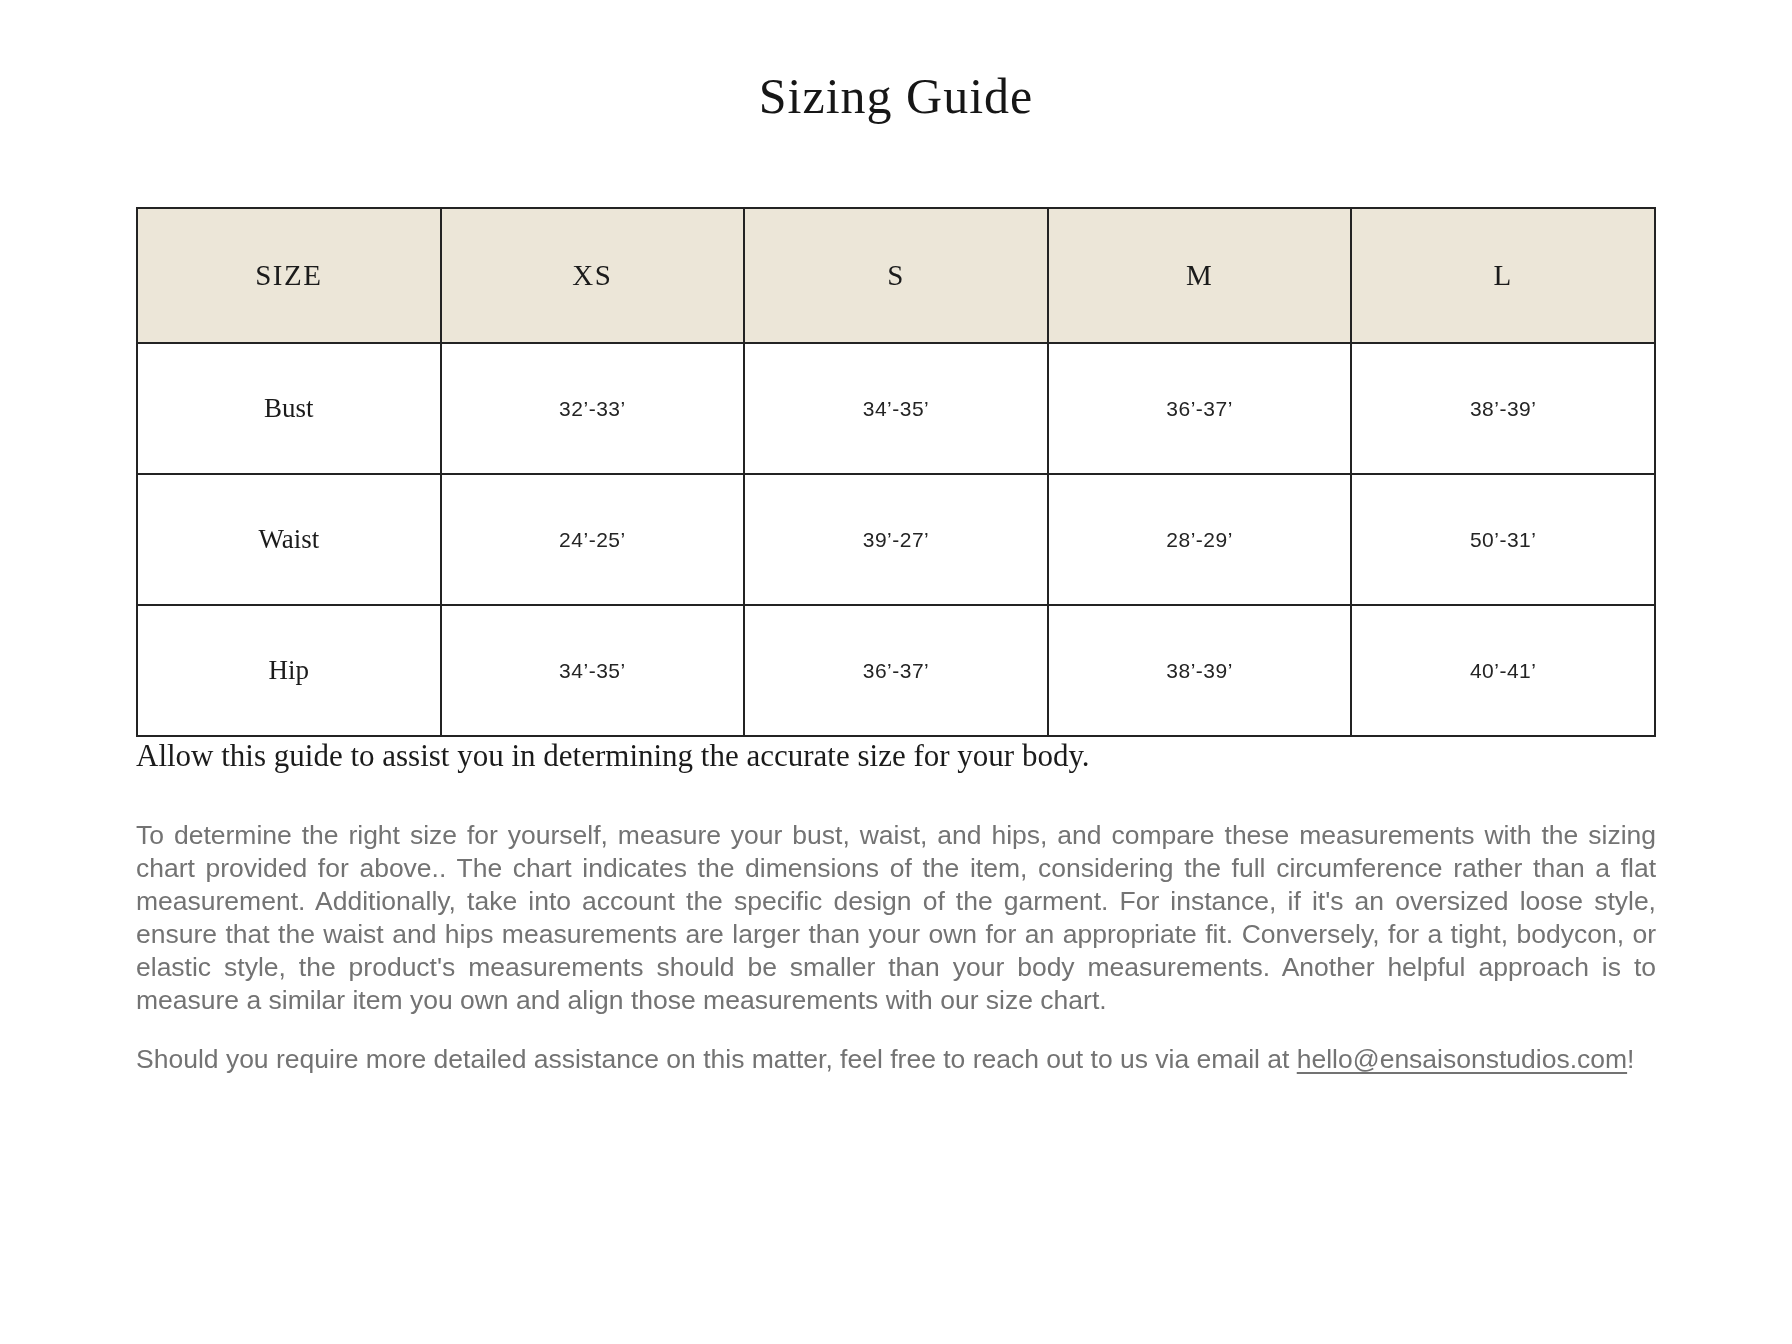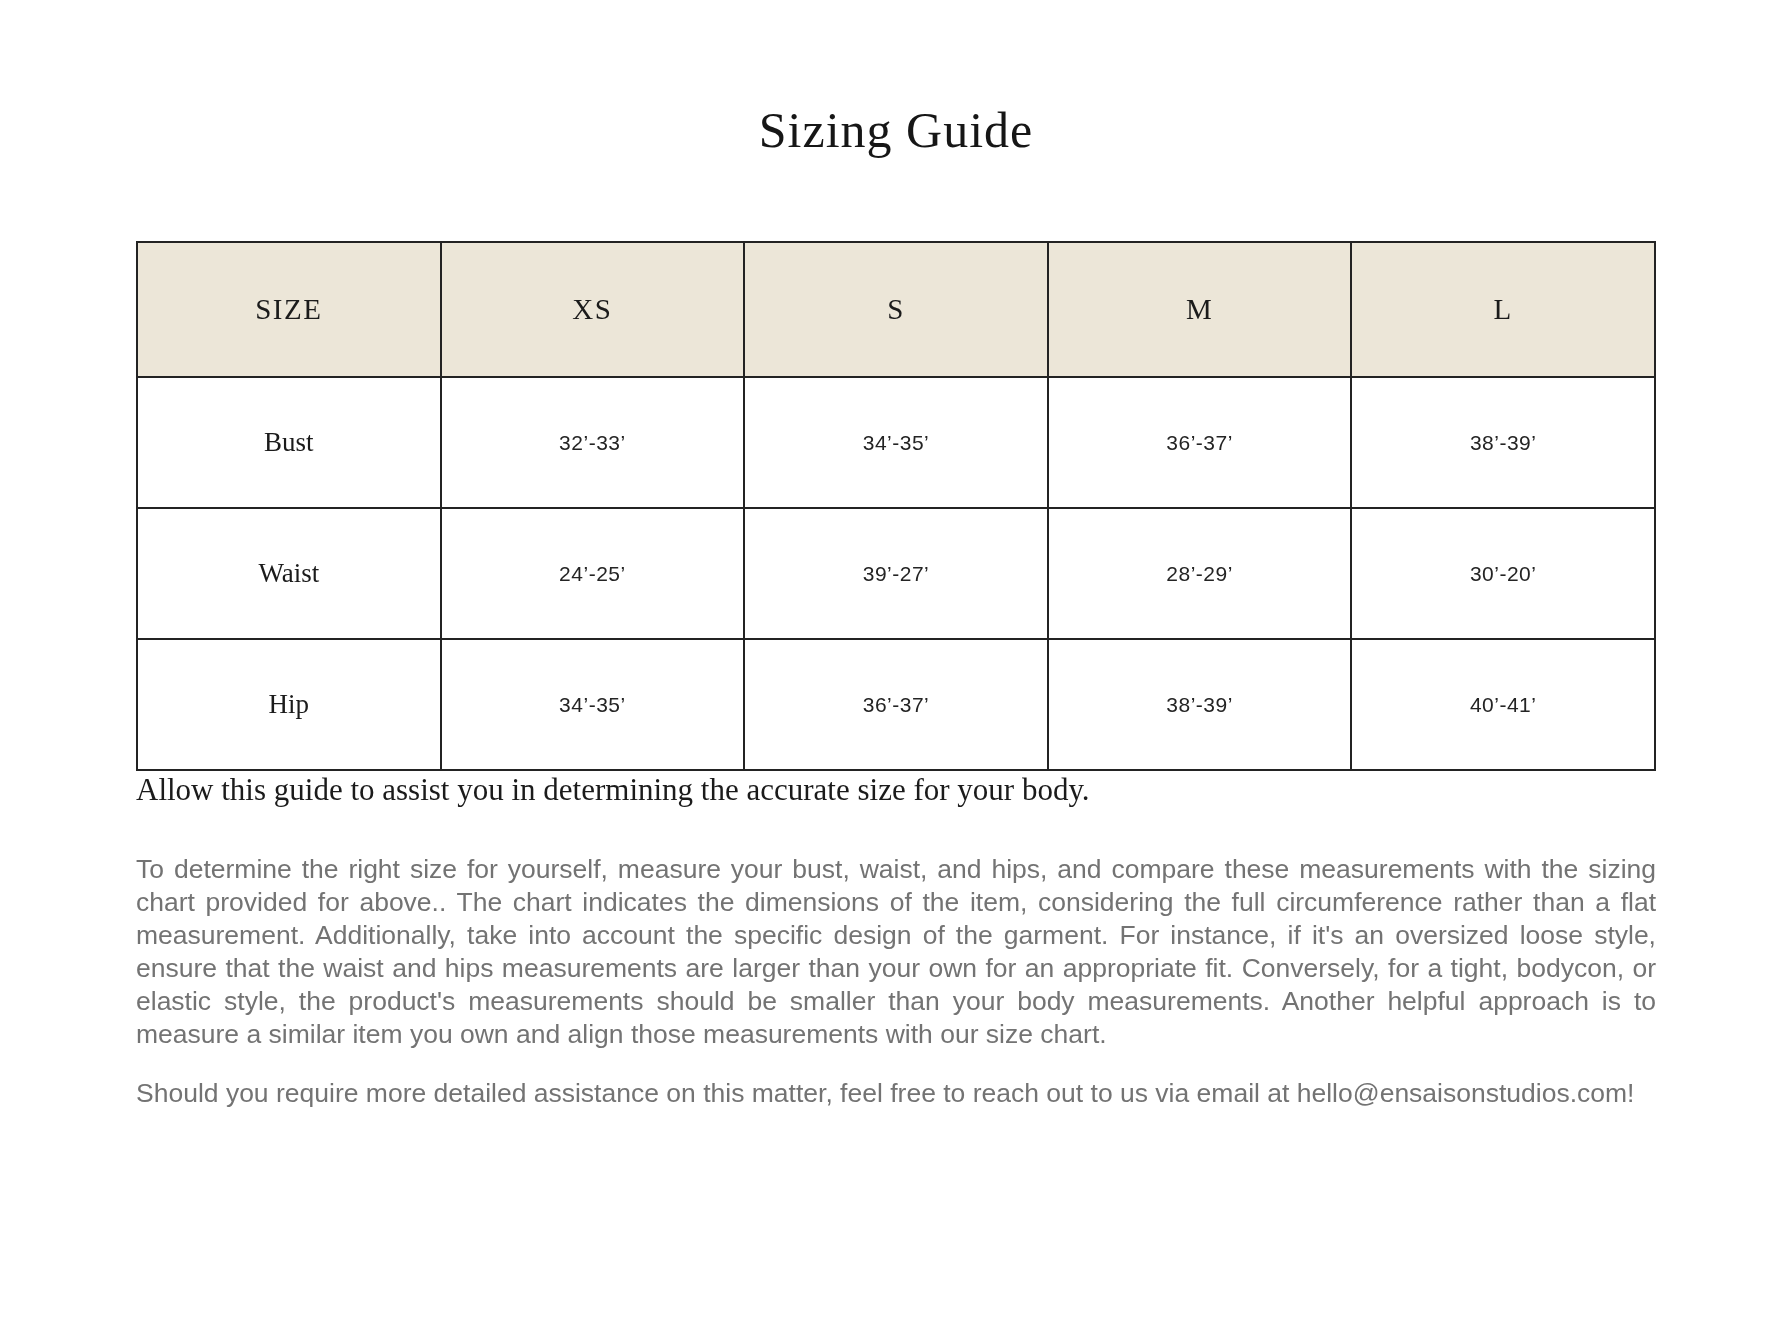--- a/index.html
+++ b/index.html
@@ -5,21 +5,21 @@
   * { margin: 0; padding: 0; box-sizing: border-box; }
   html, body {
     width: 1792px; height: 1344px;
     background: #ffffff;
     font-family: "Liberation Sans", sans-serif;
     color: #1e1e1e;
     overflow: hidden;
   }
   .page { width: 1520px; margin: 0 auto; }
   .title {
-    padding-top: 104px;
+    padding-top: 70px;
     text-align: center;
     font-family: "Liberation Serif", "DejaVu Serif", serif;
     font-weight: 400;
     font-size: 50px;
     line-height: 52px;
     letter-spacing: 1px;
     color: #161616;
   }
   table.size-table {
     width: 100%;
@@ -65,20 +65,21 @@
     line-height: 33px;
     text-align: justify;
     color: #737373;
   }
   .contact {
     margin-top: 26px;
     text-align: left;
   }
   a.email {
     color: inherit;
+    text-decoration: underline;
     text-underline-offset: 4px;
     cursor: pointer;
   }
 </style>
 </head>
 <body>
 
 <div class="page">
 
   <h1 class="title">Sizing Guide</h1>
@@ -99,21 +100,21 @@
         <td class="val">32’-33’</td>
         <td class="val">34’-35’</td>
         <td class="val">36’-37’</td>
         <td class="val">38’-39’</td>
       </tr>
       <tr>
         <td class="rowlabel">Waist</td>
         <td class="val">24’-25’</td>
         <td class="val">39’-27’</td>
         <td class="val">28’-29’</td>
-        <td class="val">30’-20’</td>
+        <td class="val">50’-31’</td>
       </tr>
       <tr>
         <td class="rowlabel">Hip</td>
         <td class="val">34’-35’</td>
         <td class="val">36’-37’</td>
         <td class="val">38’-39’</td>
         <td class="val">40’-41’</td>
       </tr>
     </tbody>
   </table>

